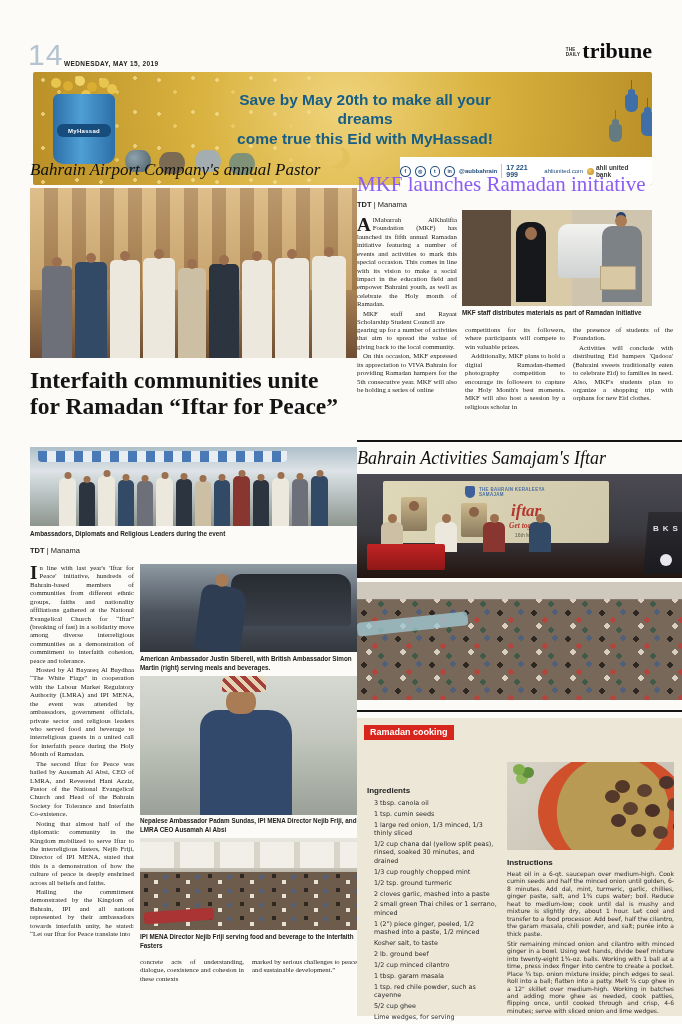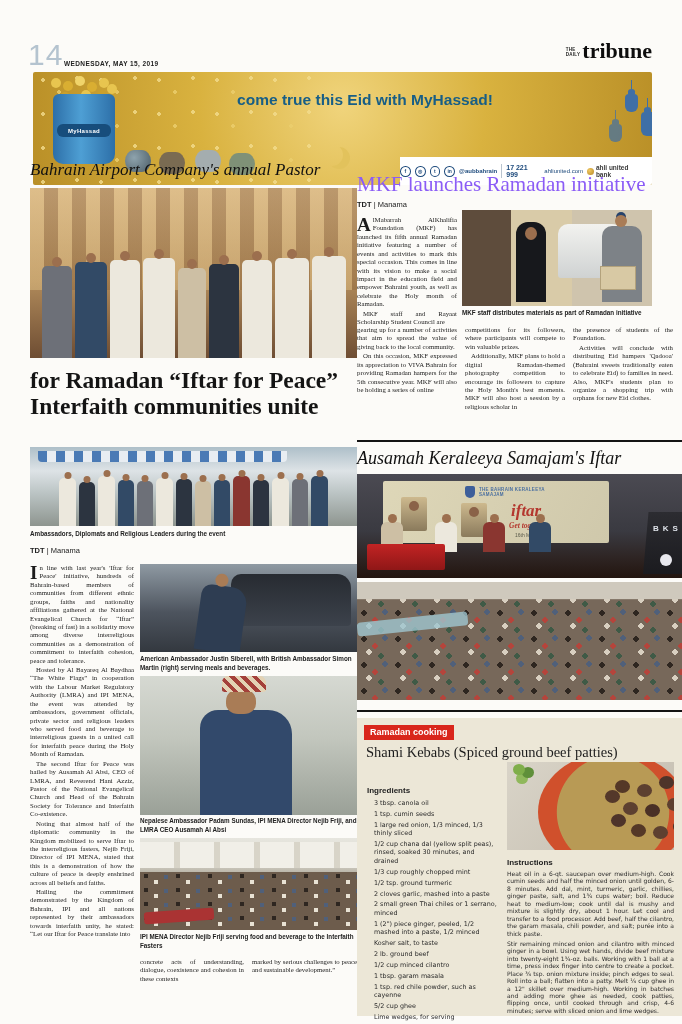--- a/index.html
+++ b/index.html
@@ -158,20 +158,21 @@
   </div>
 
   <div class="abs ad">
     <div class="abs ad-dots"></div>
     <div class="abs coins"></div>
     <div class="abs bucket"></div>
     <div class="abs bucket-band">MyHassad</div>
     <div class="abs pots"></div>
     <div class="abs crescent"></div>
     <div class="abs ad-head">
+      <div>Save by May 20th to make all your dreams</div>
       <div>come true this Eid with MyHassad!</div>
     </div>
     <div class="lantern" style="left:592px;top:22px;"></div>
     <div class="lantern" style="left:608px;top:40px;width:16px;height:24px;"></div>
     <div class="lantern" style="left:576px;top:52px;opacity:.7;"></div>
     <div class="abs strip">
       <span class="soc">f</span>
       <span class="soc">◎</span>
       <span class="soc">t</span>
       <span class="soc">in</span>
@@ -195,22 +196,22 @@
       <i class="pp c-white" style="width:32px;height:100px;"></i>
       <i class="pp c-tan" style="width:28px;height:90px;"></i>
       <i class="pp c-dark" style="width:30px;height:94px;"></i>
       <i class="pp c-white" style="width:30px;height:98px;"></i>
       <i class="pp c-white" style="width:34px;height:100px;"></i>
       <i class="pp c-white" style="width:34px;height:102px;"></i>
     </div>
   </div>
 
   <div class="abs h-big" style="left:30px;top:368px;width:330px;">
+    <div>Interfaith communities unite</div>
     <div>for Ramadan “Iftar for Peace”</div>
-    <div>Interfaith communities unite</div>
   </div>
   <div class="abs photo ph-interfaith" style="left:30px;top:447px;width:327px;height:79px;">
     <div class="awning"></div>
     <div class="ppl" style="height:52px;">
       <i class="pp sm c-white" style="width:17px;height:48px;"></i>
       <i class="pp sm c-dark" style="width:16px;height:44px;"></i>
       <i class="pp sm c-white" style="width:17px;height:50px;"></i>
       <i class="pp sm c-navy" style="width:16px;height:46px;"></i>
       <i class="pp sm c-gray" style="width:16px;height:45px;"></i>
       <i class="pp sm c-white" style="width:17px;height:48px;"></i>
@@ -281,21 +282,21 @@
   <div class="abs body" style="left:465px;top:326px;width:100px;">
     <p class="first">competitions for its followers, where participants will compete to win valuable prizes.</p>
     <p>Additionally, MKF plans to hold a digital Ramadan-themed photography competition to encourage its followers to capture the Holy Month's best moments. MKF will also host a session by a religious scholar in</p>
   </div>
   <div class="abs body" style="left:573px;top:326px;width:100px;">
     <p class="first">the presence of students of the Foundation.</p>
     <p>Activities will conclude with distributing Eid hampers 'Qadooa' (Bahraini sweets traditionally eaten to celebrate Eid) to families in need. Also, MKF's students plan to organize a shopping trip with orphans for new Eid clothes.</p>
   </div>
 
   <div class="abs rule" style="left:357px;top:440px;width:325px;"></div>
-  <div class="abs h-ker" style="left:357px;top:448px;">Ausamah Keraleeya Samajam's Iftar</div>
+  <div class="abs h-ker" style="left:357px;top:448px;">Bahrain Activities Samajam's Iftar</div>
   <div class="abs photo ph-stage" style="left:357px;top:474px;width:374px;height:104px;">
     <div class="screen">
       <div class="shield"></div>
       <div class="scr-org">THE BAHRAIN KERALEEYA SAMAJAM</div>
       <div class="portrait" style="left:18px;top:16px;"></div>
       <div class="portrait" style="left:78px;top:22px;"></div>
       <div class="scr-iftar">iftar</div>
       <div class="scr-tag">Get together</div>
       <div class="scr-date">16th May 2019</div>
     </div>
@@ -310,21 +311,20 @@
     </div>
     <div class="speaker"></div>
   </div>
   <div class="abs photo ph-aud" style="left:357px;top:582px;width:325px;height:118px;">
     <div class="tbl2"></div>
   </div>
 
   <div class="abs rule" style="left:357px;top:710px;width:325px;"></div>
   <div class="abs recipe">
     <div class="r-tab">Ramadan cooking</div>
-    <div class="r-title">Shami Kebabs (Spiced ground beef patties)</div>
     <div class="r-ing">
       <div class="r-h">Ingredients</div>
       <ul>
         <li>3 tbsp. canola oil</li>
         <li>1 tsp. cumin seeds</li>
         <li>1 large red onion, 1/3 minced, 1/3 thinly sliced</li>
         <li>1/2 cup chana dal (yellow split peas), rinsed, soaked 30 minutes, and drained</li>
         <li>1/3 cup roughly chopped mint</li>
         <li>1/2 tsp. ground turmeric</li>
         <li>2 cloves garlic, mashed into a paste</li>

